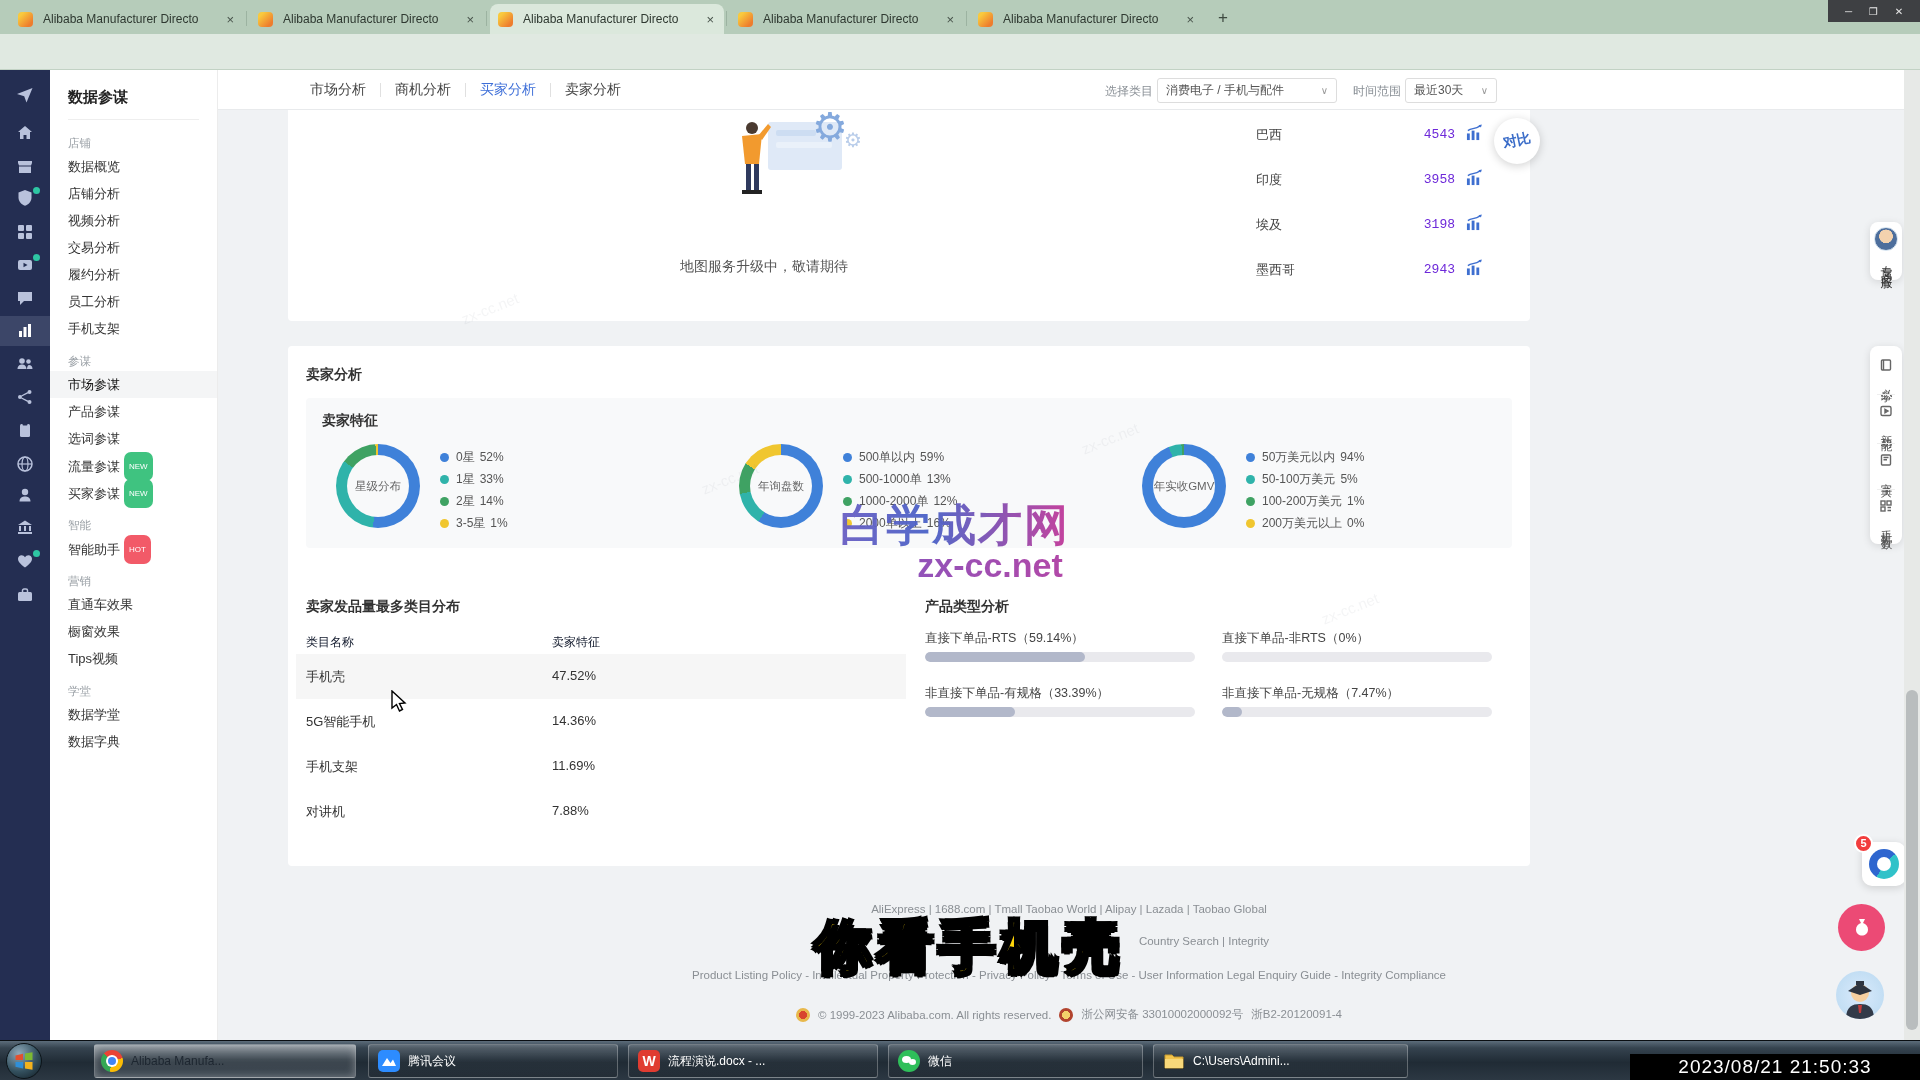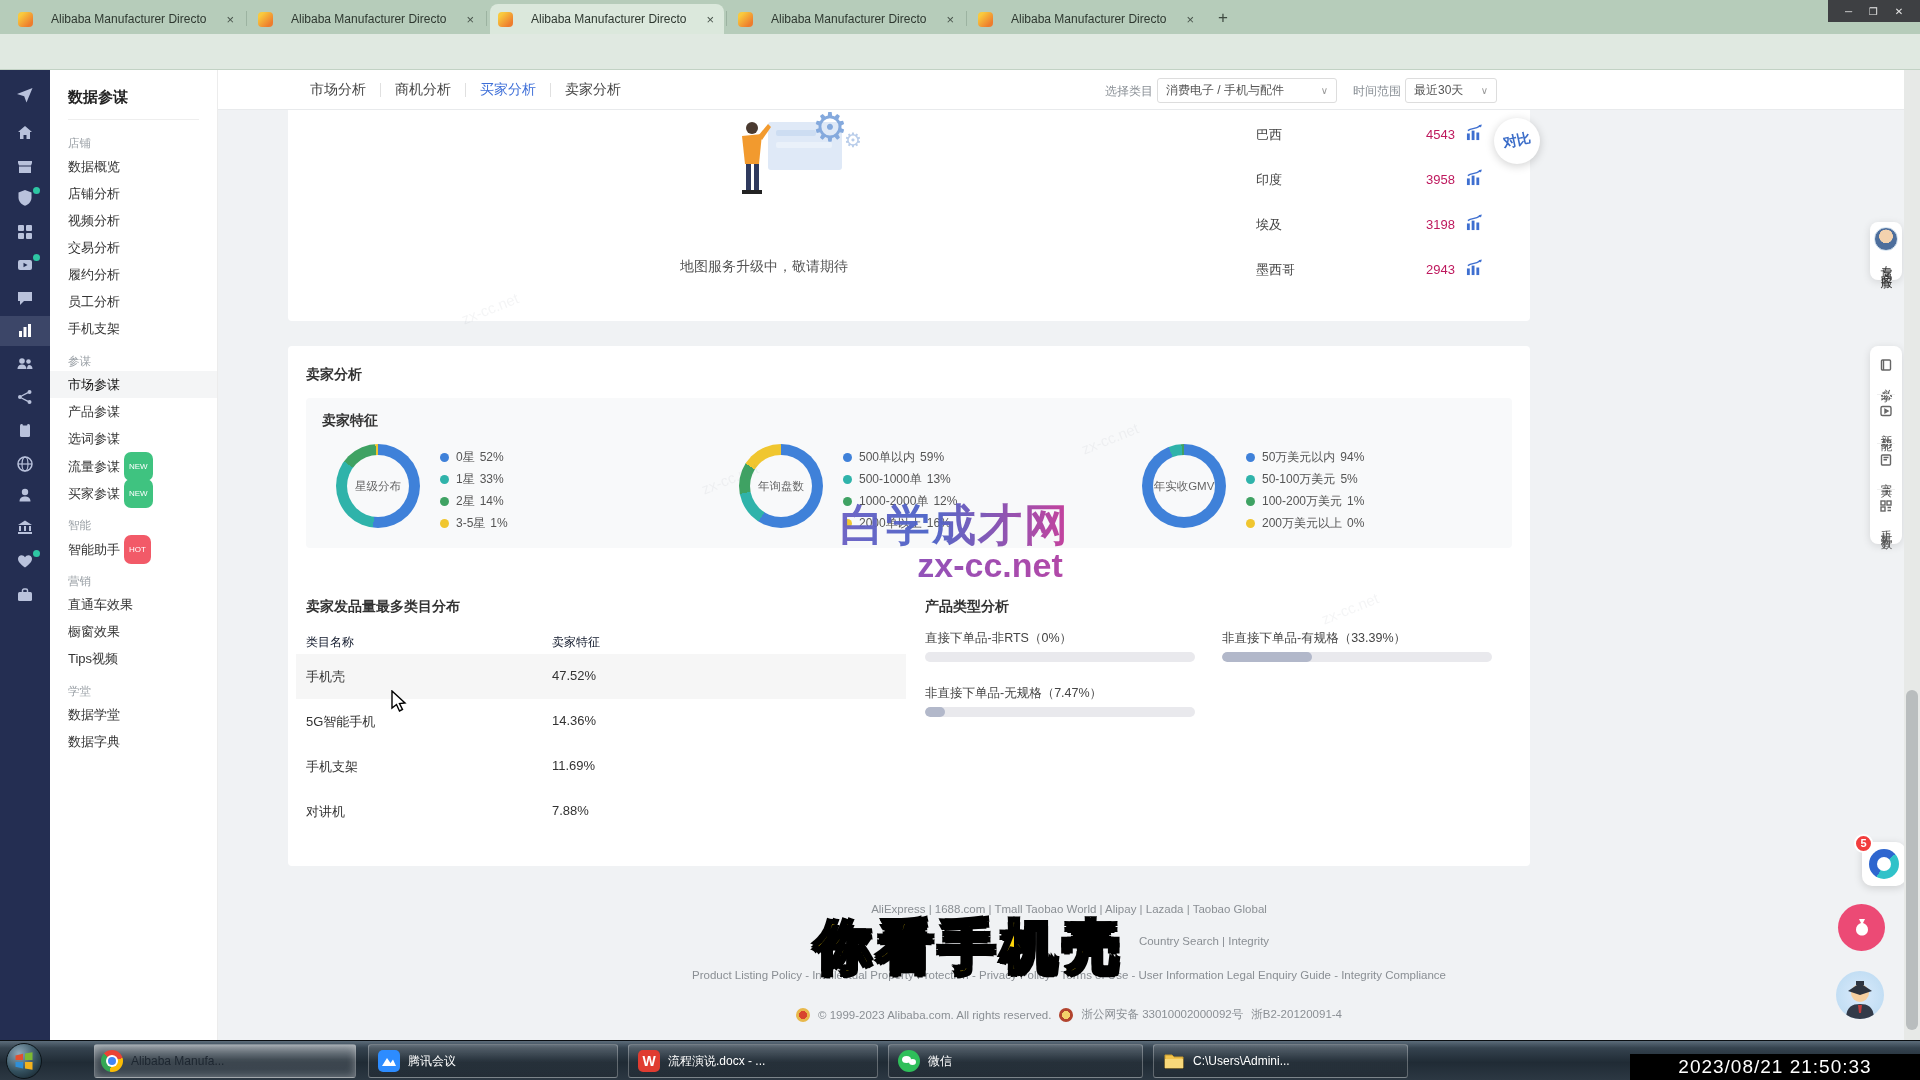--- a/index.html
+++ b/index.html
@@ -2,21 +2,21 @@
 <html><head>
 <meta charset="utf-8">
 <style>
   * { margin:0; padding:0; box-sizing:border-box; }
   html,body { background:#222; }
   body { font-family:"Liberation Sans", sans-serif; }
   .screen { position:relative; width:1920px; height:1080px; overflow:hidden; background:#f0f2f4; }
 
   
   .tabstrip { position:absolute; left:0; top:0; width:1920px; height:34px; background:#b6ccba; }
-  .tab { position:absolute; top:4px; height:30px; width:234px; display:flex; align-items:center; gap:18px;
+  .tab { position:absolute; top:4px; height:30px; width:234px; display:flex; align-items:center; gap:10px;
          padding:0 8px; border-radius:8px 8px 0 0; color:#2e3830; }
   .tab.active { background:#dbe8dc; }
   .tab .fav { width:15px; height:15px; border-radius:4px; background:linear-gradient(135deg,#f9c93d 20%,#ee7d2e 80%); flex:0 0 auto; }
   .tab .ttl { font-size:12px; white-space:nowrap; overflow:hidden; text-overflow:ellipsis; flex:1; }
   .tab .cls { font-size:13px; color:#47524a; padding:0 2px; }
   .tab-sep { position:absolute; top:11px; width:1px; height:15px; background:#9cb3a1; }
   .newtab { position:absolute; left:1210px; top:7px; width:26px; height:22px; text-align:center; line-height:22px;
             font-size:17px; color:#3e4a40; }
   .winctl { position:absolute; right:0; top:0; width:92px; height:22px; background:#3e4043; display:flex;
             align-items:center; justify-content:space-evenly; color:#e8e8e8; font-size:10px; }
@@ -59,23 +59,23 @@
   .nav-div { width:1px; height:14px; background:#e0e0e0; }
   .sel-label { position:absolute; top:13px; font-size:12px; color:#8a9096; }
   .sel-box { position:absolute; top:8px; height:25px; border:1px solid #ddd; border-radius:3px; background:#fff;
              font-size:12px; color:#555; display:flex; align-items:center; padding:0 8px; justify-content:space-between; }
   .chev { color:#999; font-size:10px; margin-left:8px; }
 
   
   .map-card { position:absolute; left:288px; top:110px; width:1242px; height:211px; background:#fff; border-radius:0 0 4px 4px; }
   .map-notice { position:absolute; left:276px; top:148px; width:400px; text-align:center; font-size:14px; color:#555; }
   .country-list { position:absolute; left:968px; top:2px; width:228px; }
-  .country-row { position:relative; height:45px; display:flex; align-items:center; }
+  .country-row { position:relative; height:45px; display:flex; align-items:center;font-family:Liberation Mono, monospace; }
   .c-name { font-size:13px; color:#444; flex:1; }
-  .c-val  { font-size:13px; color:#be185d; margin-right:10px; }
+  .c-val  { font-size:13px; color:#6d28d9; margin-right:10px; }
   .compare-btn { position:absolute; left:1494px; top:118px; width:46px; height:46px; border-radius:50%; background:#fff;
                  box-shadow:0 2px 10px rgba(0,0,0,.18); color:#3a6cc8; font-size:14px; font-weight:bold;
                  display:flex; align-items:center; justify-content:center; }
   .compare-btn span { transform:rotate(-12deg); }
 
   .seller-card { position:absolute; left:288px; top:346px; width:1242px; height:520px; background:#fff; border-radius:4px; }
   .card-title { position:absolute; font-size:14px; font-weight:bold; color:#333; }
   .features-panel { position:absolute; left:18px; top:52px; width:1206px; height:150px; background:#f8f9fa; border-radius:4px; }
   .donut-group { position:absolute; top:0; height:150px; }
   .donut { position:absolute; top:46px; width:84px; height:84px; border-radius:50%; }
@@ -540,20 +540,26 @@
         </div>
         <div class="cat-row" style="top: 443px;">
           <span style="left: 10px;">对讲机</span>
           <span style="left: 256px;">7.88%</span>
         </div>
       </div>
 
     <div class="card-title" style="left:637px;top:252px">产品类型分析</div>
     <div class="bars-grid" style="left:637px;top:284px" id="bars-grid">
         <div class="bar-cell">
+          <div class="bar-label">直接下单品-RTS（59.14%）</div>
+          <div class="bar-track">
+            <div class="bar-fill" style="width: 59.14%;"></div>
+          </div>
+        </div>
+        <div class="bar-cell">
           <div class="bar-label">直接下单品-非RTS（0%）</div>
           <div class="bar-track">
             <div class="bar-fill" style="width: 0%;"></div>
           </div>
         </div>
         <div class="bar-cell">
           <div class="bar-label">非直接下单品-有规格（33.39%）</div>
           <div class="bar-track">
             <div class="bar-fill" style="width: 33.39%;"></div>
           </div>

